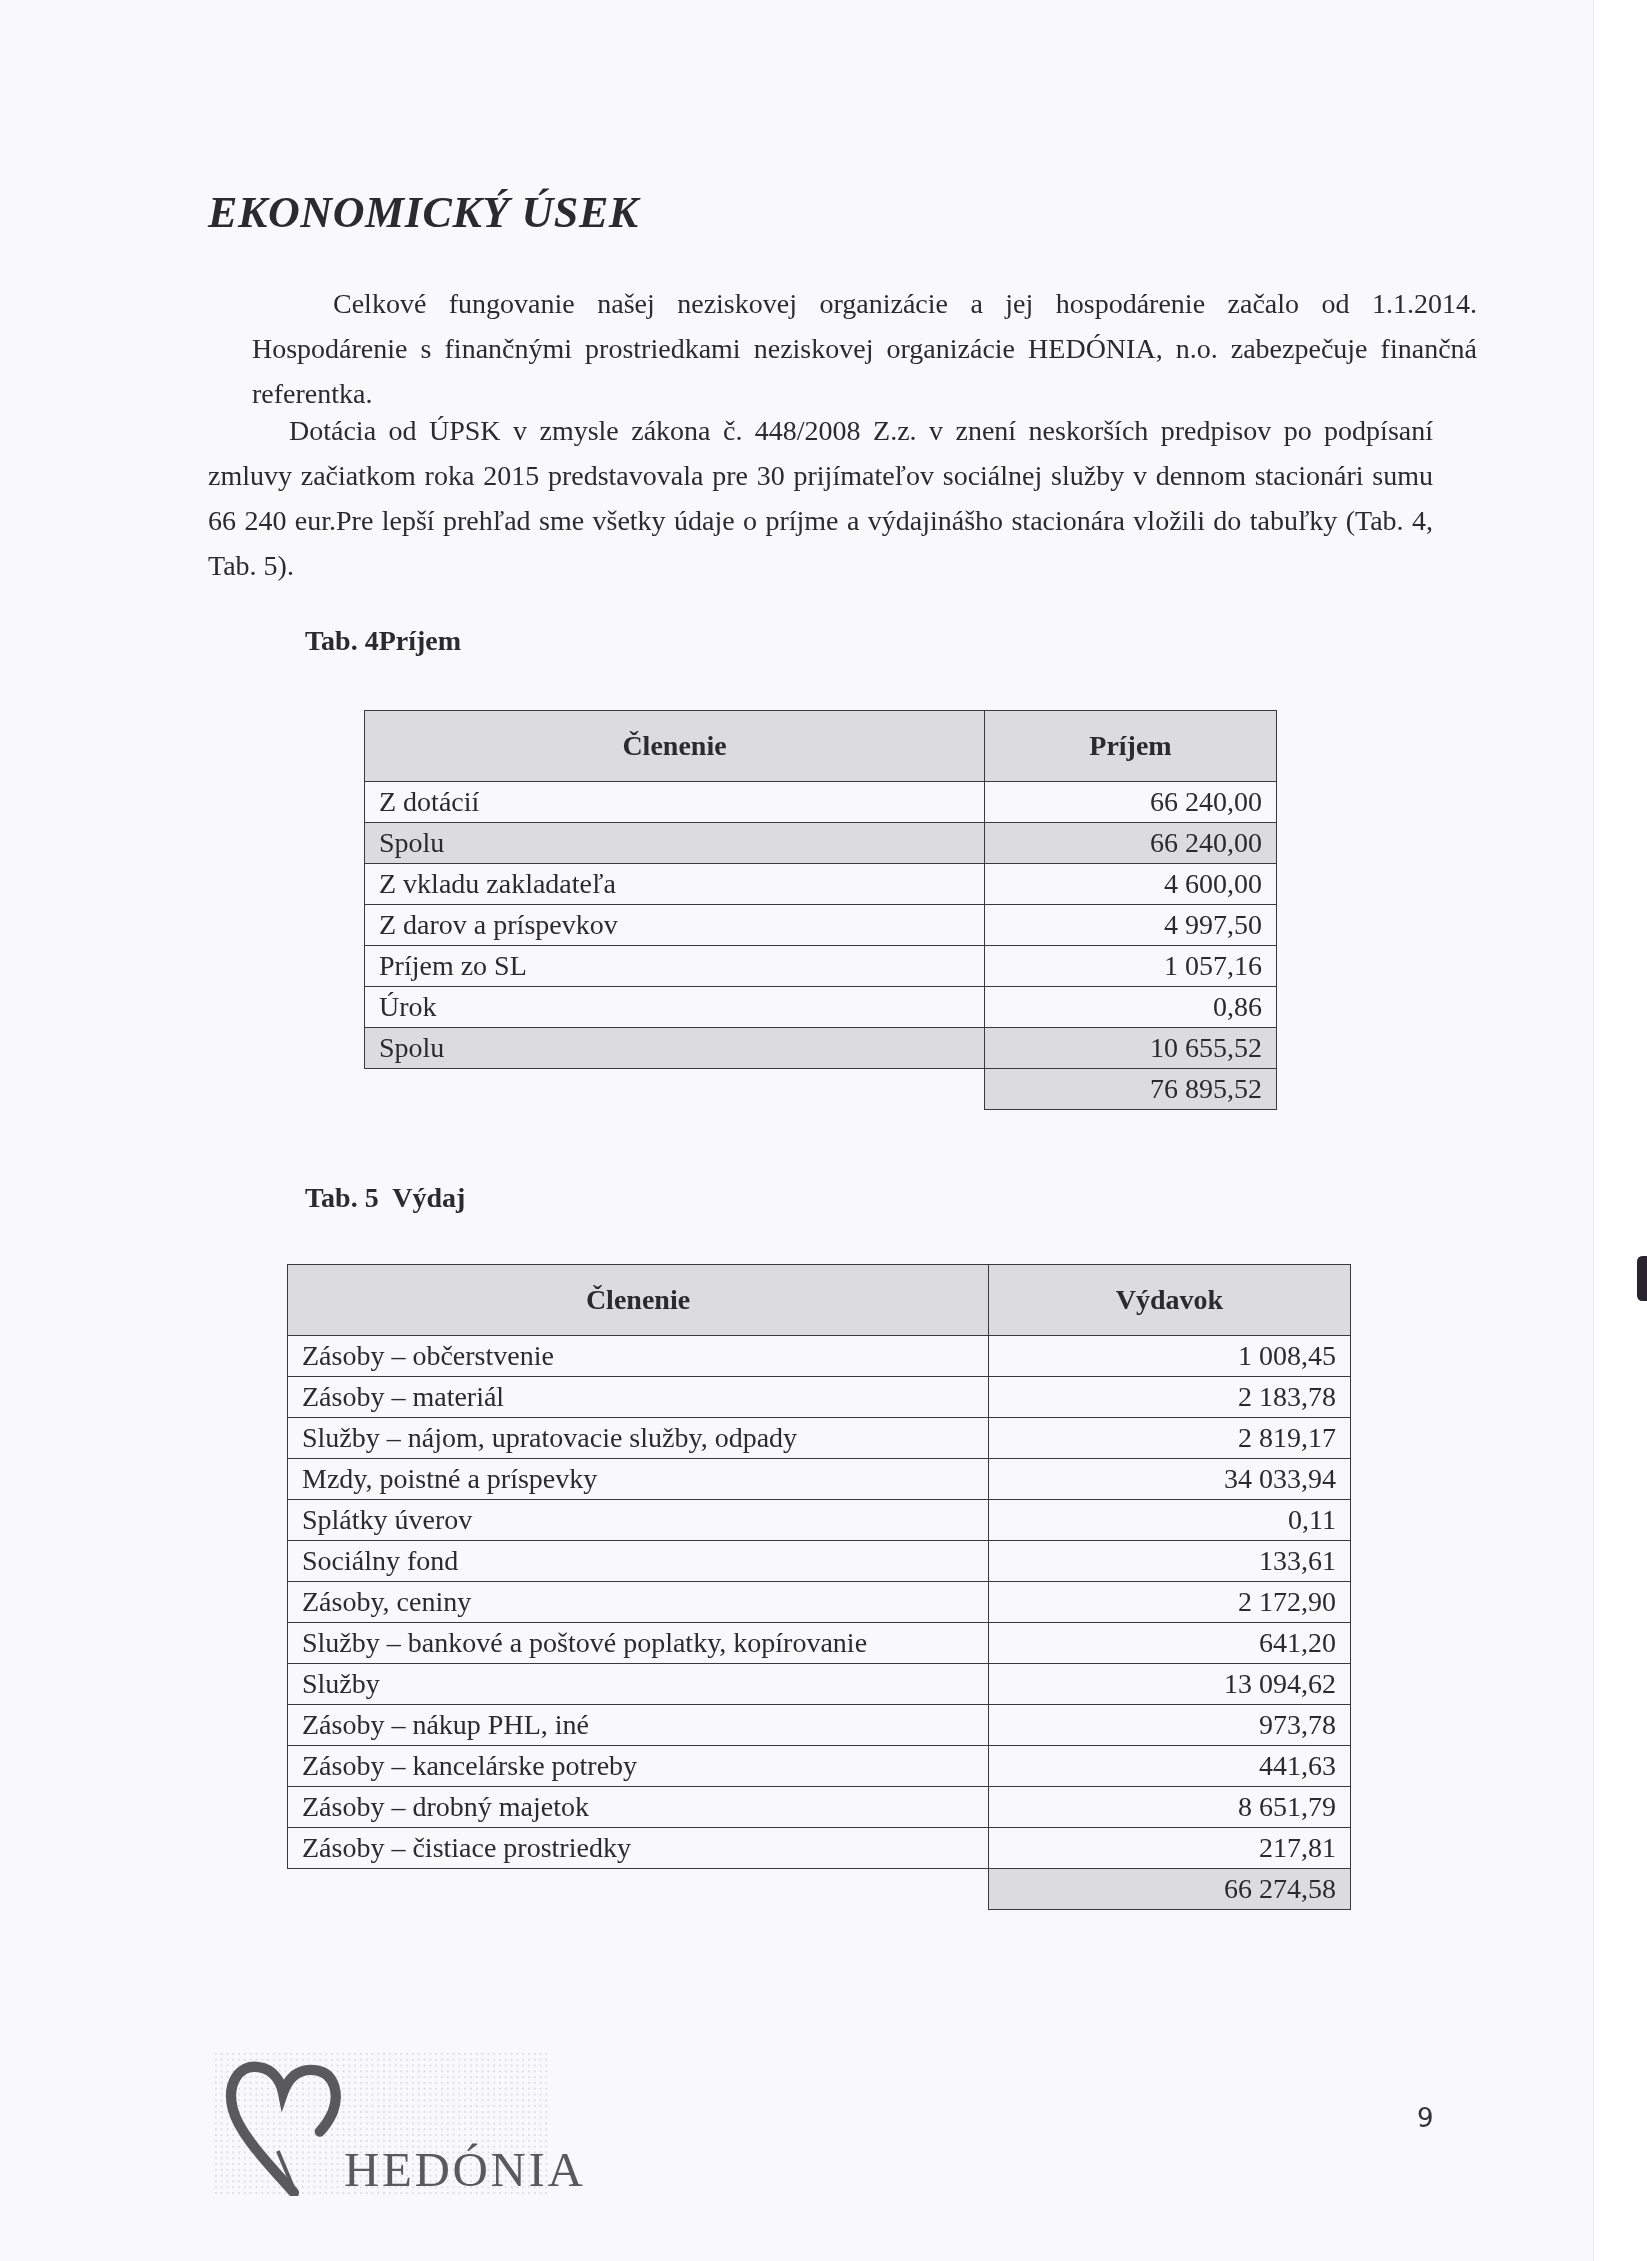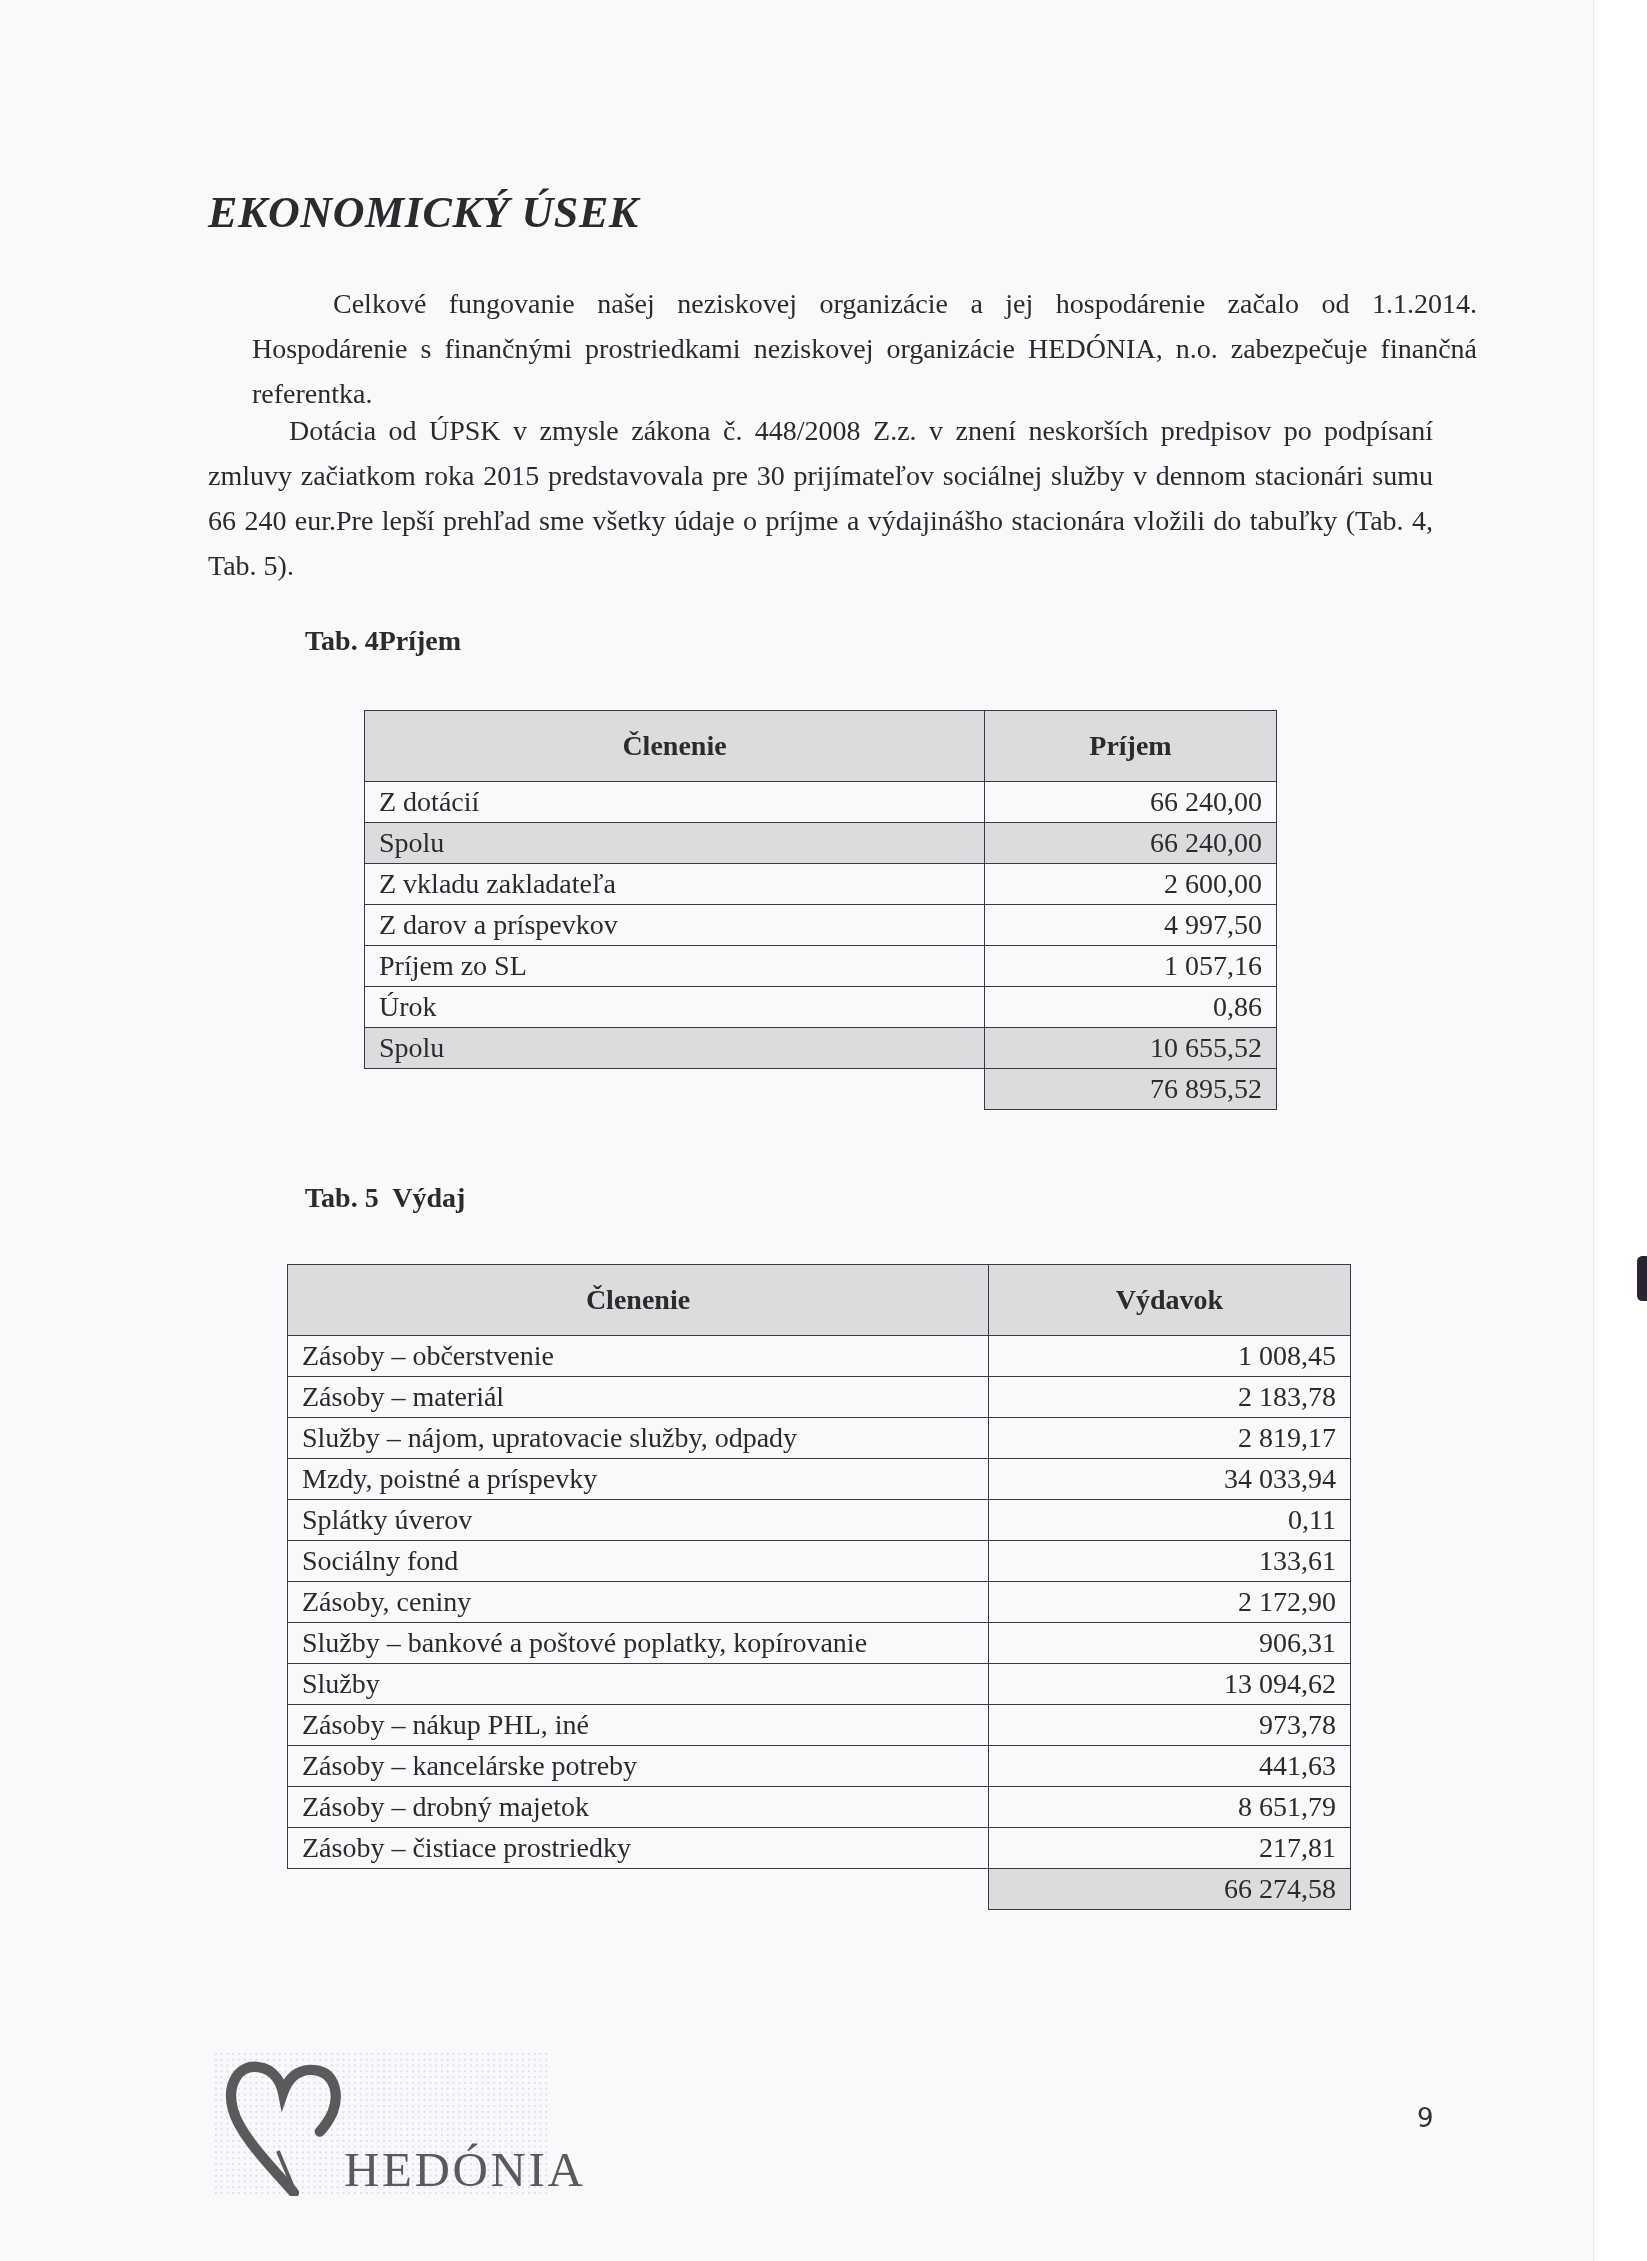--- a/index.html
+++ b/index.html
@@ -71,21 +71,21 @@
       <tr>
         <td>Z dotácií</td>
         <td class="num">66 240,00</td>
       </tr>
       <tr class="shade">
         <td>Spolu</td>
         <td class="num">66 240,00</td>
       </tr>
       <tr>
         <td>Z vkladu zakladateľa</td>
-        <td class="num">2 600,00</td>
+        <td class="num">4 600,00</td>
       </tr>
       <tr>
         <td>Z darov a príspevkov</td>
         <td class="num">4 997,50</td>
       </tr>
       <tr>
         <td>Príjem zo SL</td>
         <td class="num">1 057,16</td>
       </tr>
       <tr>
@@ -140,21 +140,21 @@
       <tr>
         <td>Sociálny fond</td>
         <td class="num">133,61</td>
       </tr>
       <tr>
         <td>Zásoby, ceniny</td>
         <td class="num">2 172,90</td>
       </tr>
       <tr>
         <td>Služby – bankové a poštové poplatky, kopírovanie</td>
-        <td class="num">906,31</td>
+        <td class="num">641,20</td>
       </tr>
       <tr>
         <td>Služby</td>
         <td class="num">13 094,62</td>
       </tr>
       <tr>
         <td>Zásoby – nákup PHL, iné</td>
         <td class="num">973,78</td>
       </tr>
       <tr>

